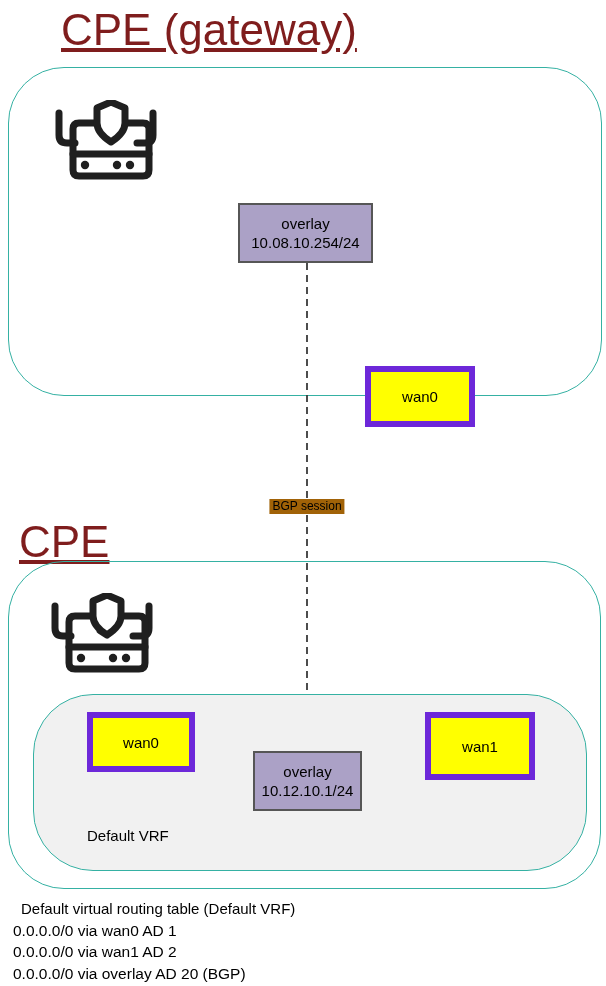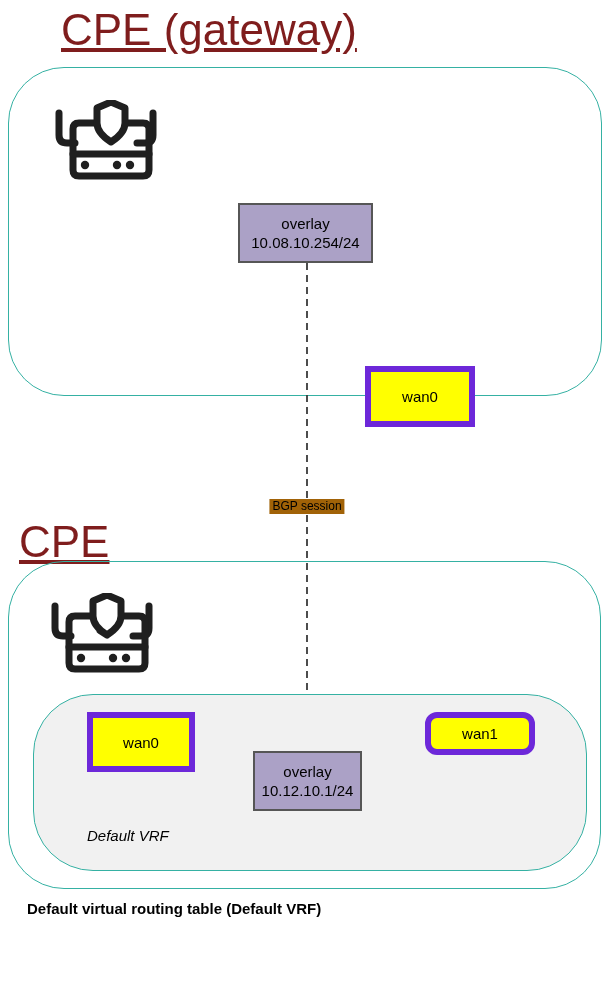--- a/index.html
+++ b/index.html
@@ -70,34 +70,33 @@
     line-height: 15px;
     padding: 0 3px;
     white-space: nowrap;
   }
   .vrf-label {
     position: absolute;
     left: 87px;
     top: 827px;
     font-size: 15px;
     line-height: 18px;
-    font-style: italic;
   }
   .routes {
     position: absolute;
     left: 13px;
     top: 898px;
     font-size: 15.5px;
     line-height: 21.5px;
     white-space: nowrap;
   }
   .routes .hdr {
-    font-weight: bold;
+    font-weight: normal;
     font-size: 15px;
-    margin-left: 14px;
+    margin-left: 8px;
   }
   .device-icon { position: absolute; }
 </style>
 </head>
 <body>
 
 <div class="canvas">
 
   <div class="title" style="left:61px; top:10px;">CPE (gateway)</div>
 
@@ -156,23 +155,26 @@
 
   <div class="node yellow-node" style="left:87px; top:712px; width:108px; height:60px;">
     <div>wan0</div>
   </div>
 
   <div class="node purple-node" style="left:253px; top:751px; width:109px; height:60px;">
     <div>overlay</div>
     <div>10.12.10.1/24</div>
   </div>
 
-  <div class="node yellow-node" style="left:425px; top:712px; width:110px; height:43px;border-radius:12px;">
+  <div class="node yellow-node" style="left:425px; top:712px; width:110px; height:68px;">
     <div>wan1</div>
   </div>
 
   <div class="vrf-label">Default VRF</div>
 
   <div class="routes">
     <div class="hdr">Default virtual routing table (Default VRF)</div>
+    <div>0.0.0.0/0 via wan0 AD 1</div>
+    <div>0.0.0.0/0 via wan1 AD 2</div>
+    <div>0.0.0.0/0 via overlay AD 20 (BGP)</div>
   </div>
 
 </div>
 
 </body></html>

